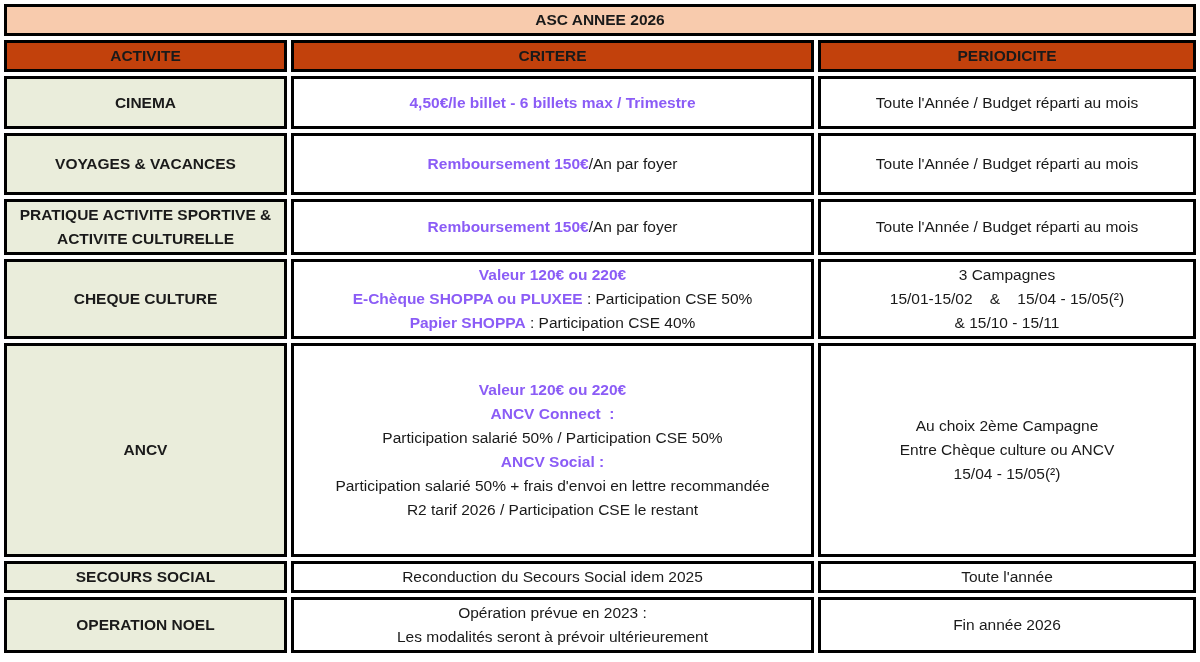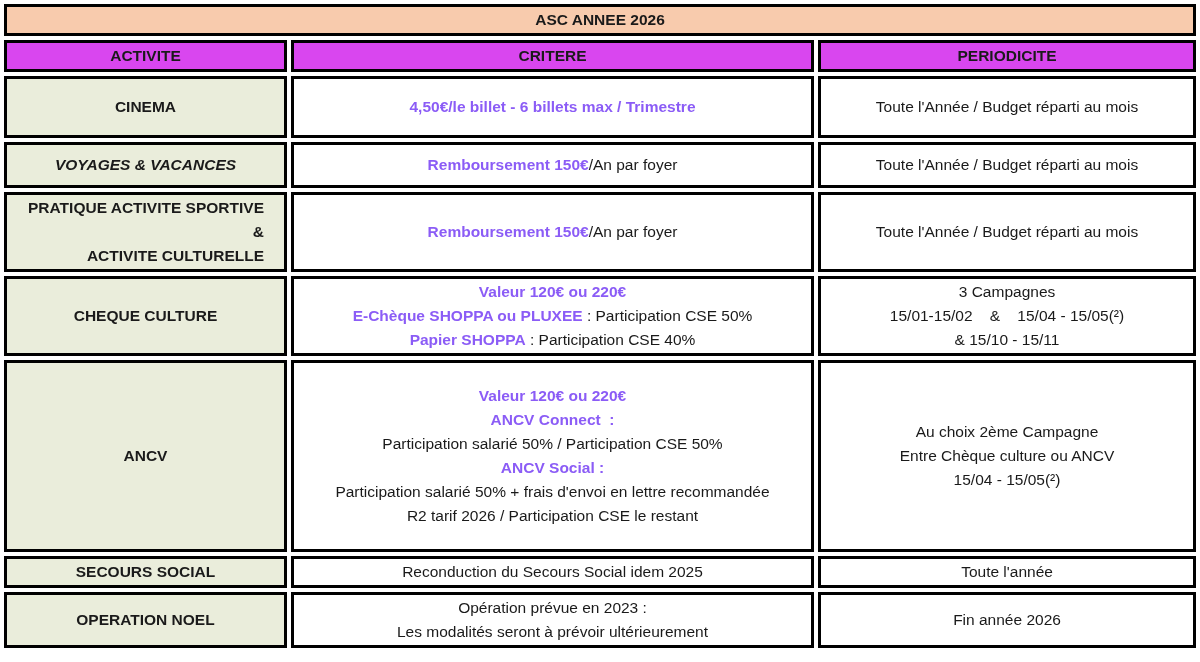--- a/index.html
+++ b/index.html
@@ -13,35 +13,35 @@
     width: 1200px;
     table-layout: fixed;
     border-collapse: separate;
     border-spacing: 4px;
   }
   table.asc td {
     box-sizing: border-box;
     border: 3px solid #000000;
     vertical-align: middle;
     text-align: center;
-    padding: 1px 20px;
+    padding: 1px 4px;
     color: #1a1a1a;
     font-size: 15.5px;
     line-height: 24px;
     overflow: hidden;
   }
   td.title-cell {
     background: #F8CBAD;
     font-weight: 700;
     color: #000;
     height: 28px;
     font-size: 15.5px;
   }
   td.hdr {
-    background: #d946ef;
+    background: #c2410c;
     font-weight: 700;
     color: #000;
     height: 28px;
   }
   td.act {
     background: #EAEDDB;
     font-weight: 700;
     color: #000;
   }
   .line { white-space: pre-wrap; }
@@ -61,43 +61,43 @@
       <td colspan="3" class="title-cell">ASC ANNEE 2026</td>
     </tr>
     <tr id="header-row">
         <td class="hdr">ACTIVITE</td>
         <td class="hdr">CRITERE</td>
         <td class="hdr">PERIODICITE</td>
       </tr>
   </thead>
   <tbody id="body-rows">
       <tr>
-        <td class="act" style="height: 62px;">
+        <td class="act" style="height: 53px;">
           <div class="line">CINEMA</div>
         </td>
         <td>
           <div class="line"><span class="b">4,50€/le billet - 6 billets max / Trimestre</span></div>
         </td>
         <td>
           <div class="line"><span>Toute l'Année / Budget réparti au mois</span></div>
         </td>
       </tr>
       <tr>
-        <td class="act" style="height: 46px; font-style: italic;">
+        <td class="act" style="height: 62px;">
           <div class="line">VOYAGES &amp; VACANCES</div>
         </td>
         <td>
           <div class="line"><span class="b">Remboursement 150€</span><span>/An par foyer</span></div>
         </td>
         <td>
           <div class="line"><span>Toute l'Année / Budget réparti au mois</span></div>
         </td>
       </tr>
       <tr>
-        <td class="act" style="height: 52px; text-align: right;">
+        <td class="act" style="height: 52px;">
           <div class="line">PRATIQUE ACTIVITE SPORTIVE &amp;</div>
           <div class="line">ACTIVITE CULTURELLE</div>
         </td>
         <td>
           <div class="line"><span class="b">Remboursement 150€</span><span>/An par foyer</span></div>
         </td>
         <td>
           <div class="line"><span>Toute l'Année / Budget réparti au mois</span></div>
         </td>
       </tr>
@@ -110,21 +110,21 @@
           <div class="line"><span class="b">E-Chèque SHOPPA ou PLUXEE</span><span> : Participation CSE 50%</span></div>
           <div class="line"><span class="b">Papier SHOPPA</span><span> : Participation CSE 40%</span></div>
         </td>
         <td>
           <div class="line"><span>3 Campagnes</span></div>
           <div class="line"><span>15/01-15/02    &amp;    15/04 - 15/05(²)</span></div>
           <div class="line"><span>&amp; 15/10 - 15/11</span></div>
         </td>
       </tr>
       <tr>
-        <td class="act" style="height: 192px;">
+        <td class="act" style="height: 214px;">
           <div class="line">ANCV</div>
         </td>
         <td>
           <div class="line"><span class="b">Valeur 120€ ou 220€</span></div>
           <div class="line"><span class="b">ANCV Connect  :</span></div>
           <div class="line"><span>Participation salarié 50% / Participation CSE 50%</span></div>
           <div class="line"><span class="b">ANCV Social :</span></div>
           <div class="line"><span>Participation salarié 50% + frais d'envoi en lettre recommandée</span></div>
           <div class="line"><span>R2 tarif 2026 / Participation CSE le restant</span></div>
         </td>

